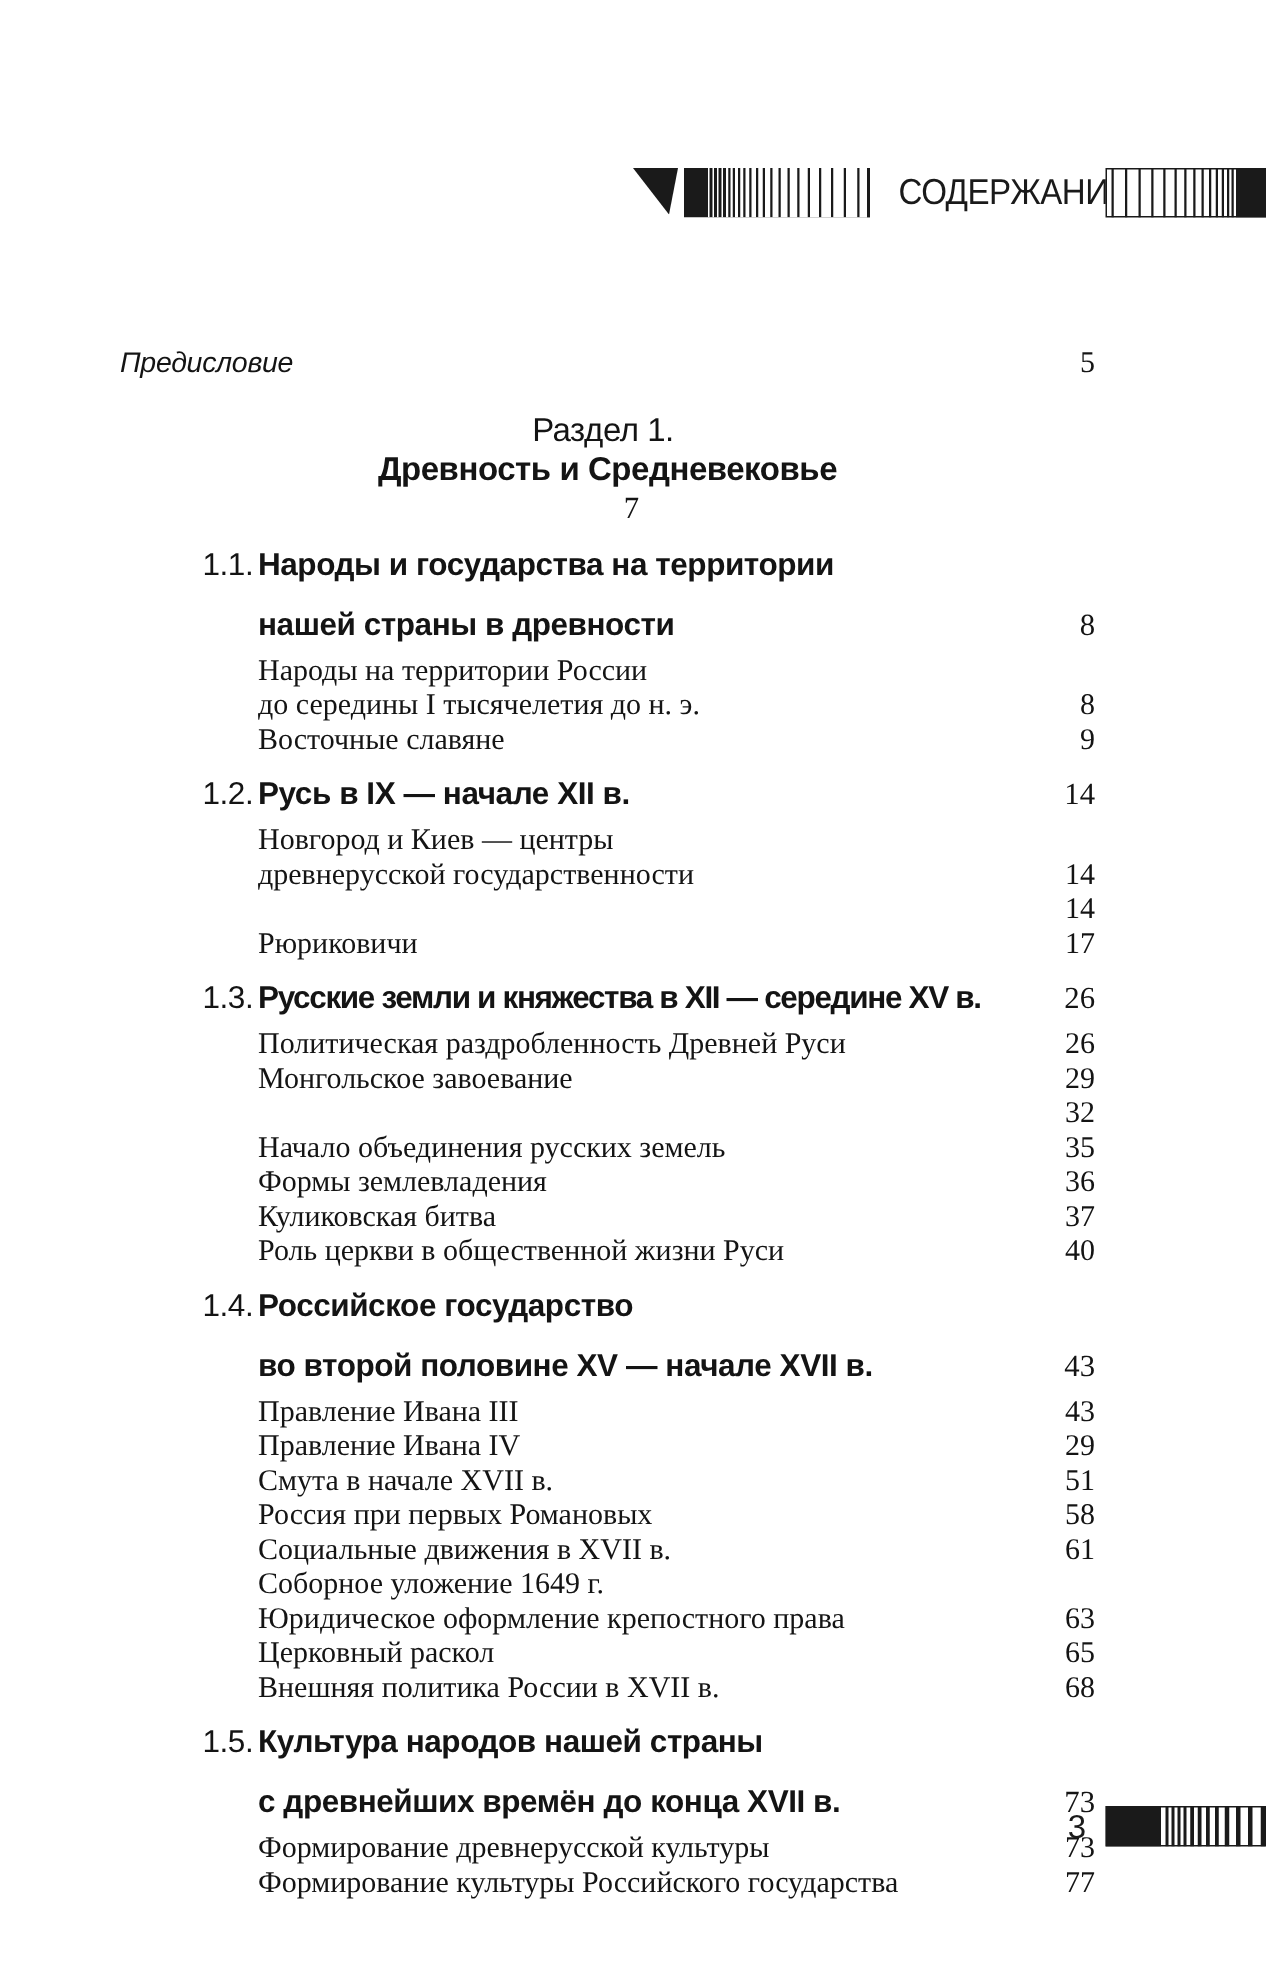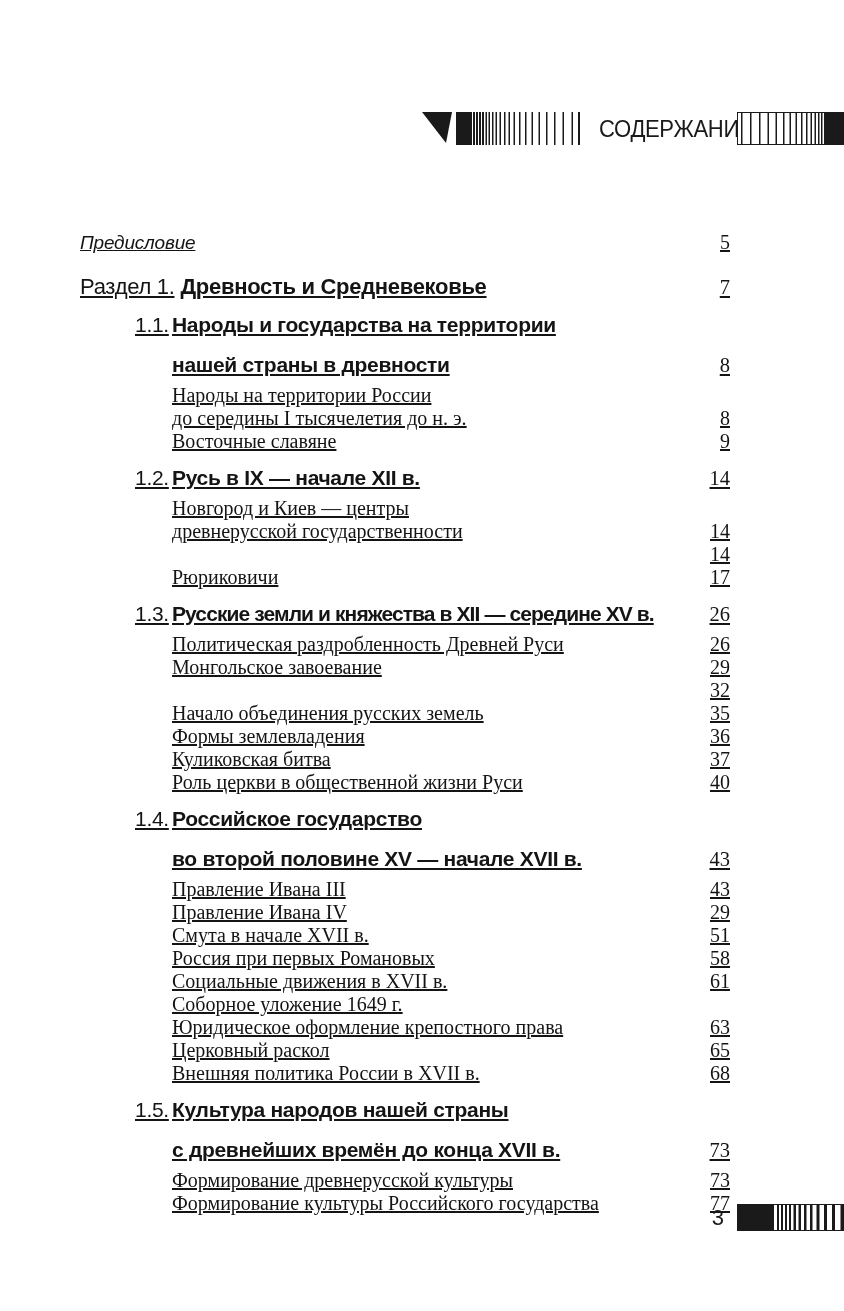--- a/index.html
+++ b/index.html
@@ -26,26 +26,26 @@
   .hdr-bc-right{position:absolute;left:737px;top:0;}
   
   .footer{position:absolute;top:1204px;left:0;width:844px;height:27px;}
   .foot-num{
     position:absolute;left:678px;top:1px;width:46px;text-align:right;
     font-size:22px;color:#1a1a1a;
   }
   .foot-bc{position:absolute;left:737px;top:0;}
   
   .toc{position:absolute;left:80px;top:231px;width:650px;}
-  .entry .row{display:flex;align-items:center;text-decoration:underline;}
+  .entry .row{display:flex;align-items:center;}
   
   .preface .row{font-size:19px;line-height:23px;font-style:italic;letter-spacing:-0.2px;}
   
   .section{margin-top:20px;}
-  .section .row{font-size:22px;line-height:26px;}
+  .section .row{font-size:22px;line-height:26px;flex-direction:column;}
   .section .num{flex:none;margin-right:6px;letter-spacing:-0.3px;}
   .section .text{font-weight:700;letter-spacing:-0.3px;}
   
   .subsection{margin-top:12px;margin-bottom:6px;}
   .subsection .row{font-size:21px;line-height:26px;}
   .subsection .row.first{padding-left:55px;}
   .subsection .row.cont{padding-left:92px;margin-top:14px;}
   .subsection .num{flex:none;width:37px;letter-spacing:-0.3px;}
   .subsection .text{font-weight:700;letter-spacing:-0.3px;}
   .condensed .text{letter-spacing:-0.9px;}

